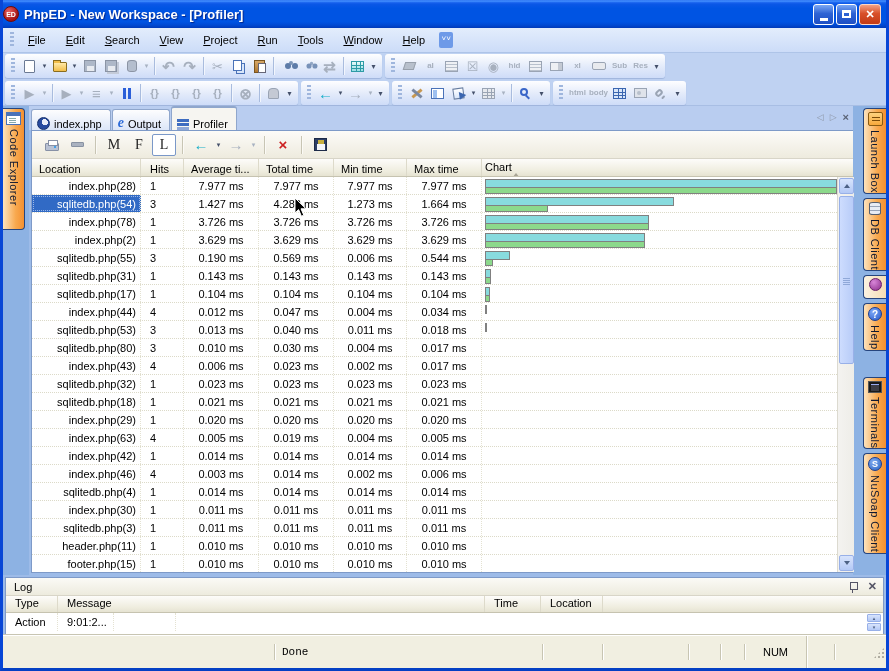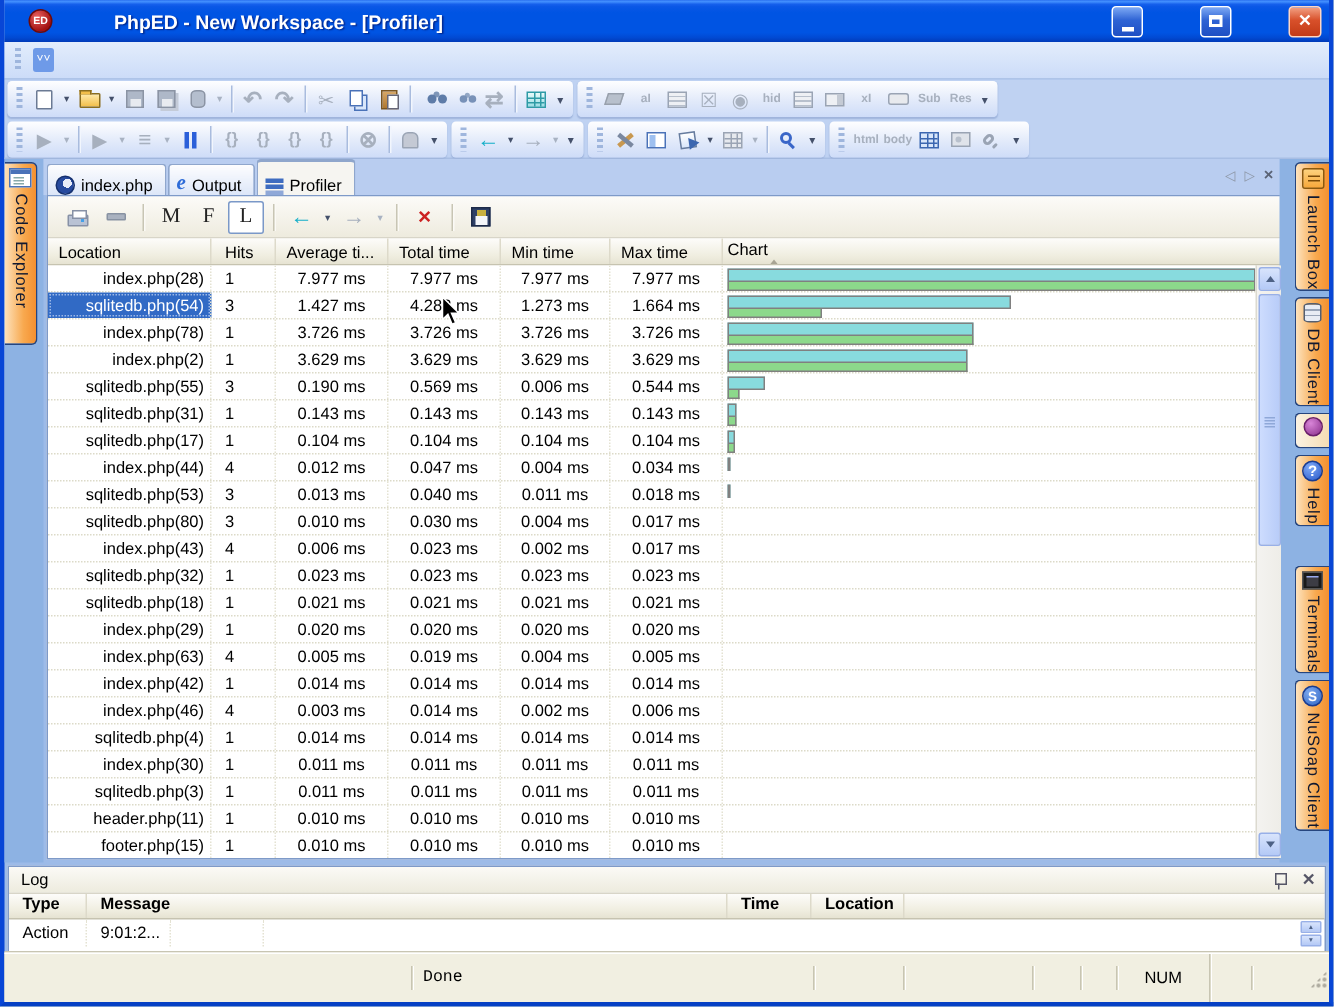--- a/index.html
+++ b/index.html
@@ -4,22 +4,22 @@
 <style>
   * { margin:0; padding:0; box-sizing:border-box; }
   html,body { width:889px; height:671px; }
   body { font-family:"Liberation Sans", sans-serif; font-size:11px; color:#000; background:#3A6EA5; overflow:hidden; }
 
   .win { position:relative; width:889px; height:671px;
          border-left:3px solid #0846D6; border-right:3px solid #0846D6; border-bottom:3px solid #0540C4;
          display:flex; flex-direction:column; background:#9DBBE8; }
 
   
-  .titlebar { height:28px; flex:0 0 28px; display:flex; align-items:center; padding:0 5px 0 16px;
-    background:linear-gradient(180deg,#2C72F0 0%,#4390FF 4%,#1660EC 10%,#0A57E6 16%,#0054E3 30%,#0054E3 78%,#0149D2 90%,#013AB8 100%);gap:36px; }
+  .titlebar { height:28px; flex:0 0 28px; display:flex; align-items:center; padding:0 5px 0 0;
+    background:linear-gradient(180deg,#2C72F0 0%,#4390FF 4%,#1660EC 10%,#0A57E6 16%,#0054E3 30%,#0054E3 78%,#0149D2 90%,#013AB8 100%); }
   .app-ico { width:16px; height:16px; border-radius:50%; background:radial-gradient(circle at 35% 30%,#E86060,#A31212 70%);
     border:1px solid #6E0A0A; color:#fff; font-size:7px; font-weight:bold; display:flex; align-items:center; justify-content:center; }
   .title-text { color:#fff; font-weight:bold; font-size:13px; margin-left:5px; text-shadow:1px 1px 1px #00268C; flex:1; }
   .winbtn { width:21px; height:21px; margin-left:2px; border-radius:3px; border:1px solid #fff;
     color:#fff; font-size:11px; line-height:19px; text-align:center; font-weight:bold;
     background:linear-gradient(180deg,#7CA8F4,#2E63D4 45%,#1E4FC4); }
   .winbtn.close { background:linear-gradient(180deg,#F2A083,#D8502A 45%,#C23A16); border-color:#FFD6C2; width:22px; }
   .winbtn .mini { display:block; width:8px; height:3px; background:#fff; margin:13px auto 0; }
   .winbtn .maxi { display:block; width:9px; height:8px; border:2px solid #fff; border-top-width:3px; margin:5px auto 0; }
 
@@ -176,21 +176,21 @@
 
   
   .logpanel { flex:0 0 58px; margin:2px 2px 0 2px; border:1px solid #7E9AC8; background:#fff; display:flex; flex-direction:column; }
   .logtitle { flex:0 0 18px; background:linear-gradient(180deg,#FBFAF6,#EDEBDE); border-bottom:1px solid #D8D5C8;
     display:flex; align-items:center; padding:0 6px 0 8px; }
   .logtitle .sp { flex:1; }
   .pin { width:10px; height:12px; position:relative; margin-right:10px; }
   .pin::before { content:""; position:absolute; left:2px; top:1px; width:6px; height:6px; border:1px solid #556; }
   .pin::after { content:""; position:absolute; left:4px; top:8px; width:1px; height:4px; background:#556; }
   .logx { color:#556; font-size:11px; font-weight:bold; }
-  .loghead { flex:0 0 17px; display:flex; background:linear-gradient(180deg,#FDFCFA,#EFEDDF 70%,#E6E3D2); border-bottom:1px solid #C6C3B0;font-weight:bold; }
+  .loghead { flex:0 0 17px; display:flex; background:linear-gradient(180deg,#FDFCFA,#EFEDDF 70%,#E6E3D2); border-bottom:1px solid #C6C3B0; }
   .lh { padding:1px 0 0 9px; border-right:1px solid #DDDACA; }
   .l0 { width:52px; } .l1 { width:427px; } .l2 { width:56px; } .l3 { width:62px; } .l4 { flex:1; border-right:none; }
   .logrow { flex:0 0 18px; display:flex; align-items:center; position:relative; }
   .lc { height:100%; display:flex; align-items:center; padding-left:9px; border-right:1px dotted #E4E2D2; }
   .lspin { position:absolute; right:2px; top:1px; display:flex; flex-direction:column; gap:1px; }
   .lspin span { width:14px; height:8px; border:1px solid #98B0E8; border-radius:1px; background:linear-gradient(180deg,#D8E4FC,#B4C9F6); font-size:5px; color:#4D6185; text-align:center; line-height:6px; }
 
   
   .statusbar { flex:0 0 20px; background:#F1EFE1; border-top:1px solid #fff; box-shadow:0 -1px 0 #C8C5B2; display:flex; align-items:center; }
   .seg { height:16px; margin-top:0; border-right:1px solid #C8C5B2; box-shadow:1px 0 0 #FFFFFF; display:flex; align-items:center; padding-left:7px; }
@@ -216,20 +216,21 @@
         <span class="mini"></span>
       </div>
     <div class="winbtn">
         <span class="maxi"></span>
       </div>
     <div class="winbtn close">✕</div>
   </div>
 
   <div class="menubar">
     <span class="grip"></span>
+    <span id="menu-items"><span class="mi"><u>F</u>ile</span><span class="mi"><u>E</u>dit</span><span class="mi"><u>S</u>earch</span><span class="mi"><u>V</u>iew</span><span class="mi"><u>P</u>roject</span><span class="mi"><u>R</u>un</span><span class="mi"><u>T</u>ools</span><span class="mi"><u>W</u>indow</span><span class="mi"><u>H</u>elp</span></span>
     <span class="menu-ovf">˅˅</span>
   </div>
 
   <div class="tbrow tbrow1">
     <div class="tbgroup">
         <span class="grip"></span>
         <span class="tbi">
           <span class="ic-page"></span>
         </span>
         <span class="dd">▾</span>

